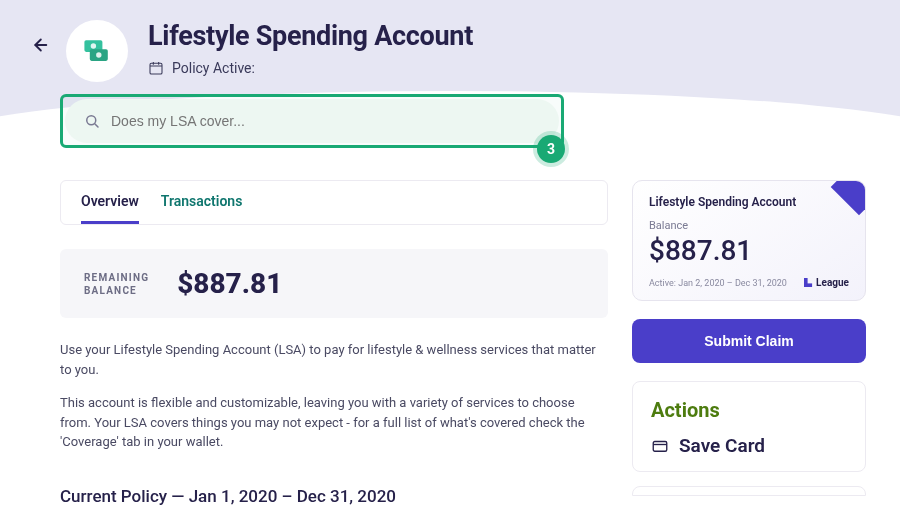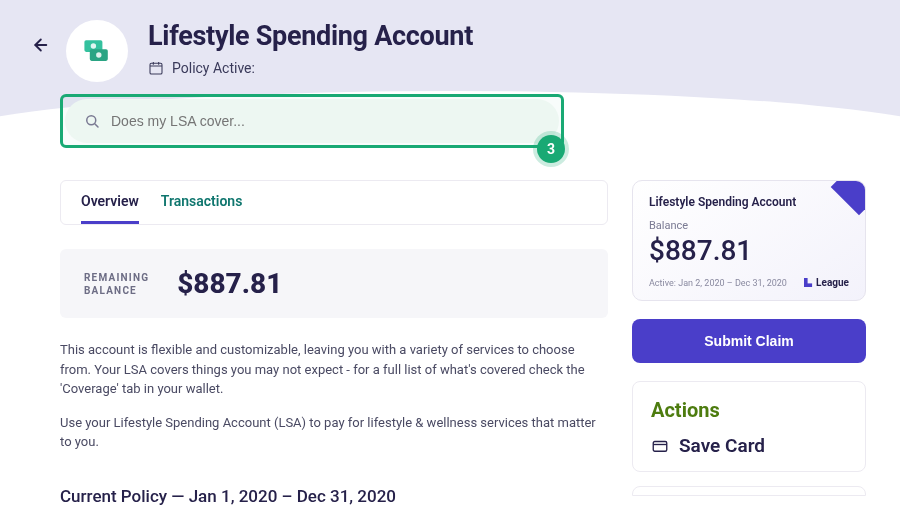--- a/index.html
+++ b/index.html
@@ -336,22 +336,22 @@
 
     <div class="balance-bar">
       <div class="lbl">
         <div>REMAINING</div>
         <div>BALANCE</div>
       </div>
       <div class="amt">$887.81</div>
     </div>
 
     <div class="desc">
+      <p>Use your Lifestyle Spending Account (LSA) to pay for lifestyle &amp; wellness services that matter to you.</p>
       <p>This account is flexible and customizable, leaving you with a variety of services to choose from. Your LSA covers things you may not expect - for a full list of what's covered check the 'Coverage' tab in your wallet.</p>
-      <p>Use your Lifestyle Spending Account (LSA) to pay for lifestyle &amp; wellness services that matter to you.</p>
     </div>
 
     <h2 class="policy-heading">Current Policy — Jan 1, 2020 – Dec 31, 2020</h2>
 
   </div>
 
   <div class="side-col">
     <div class="card">
       <div class="card-corner"></div>
       <div class="card-title">Lifestyle Spending Account</div>

